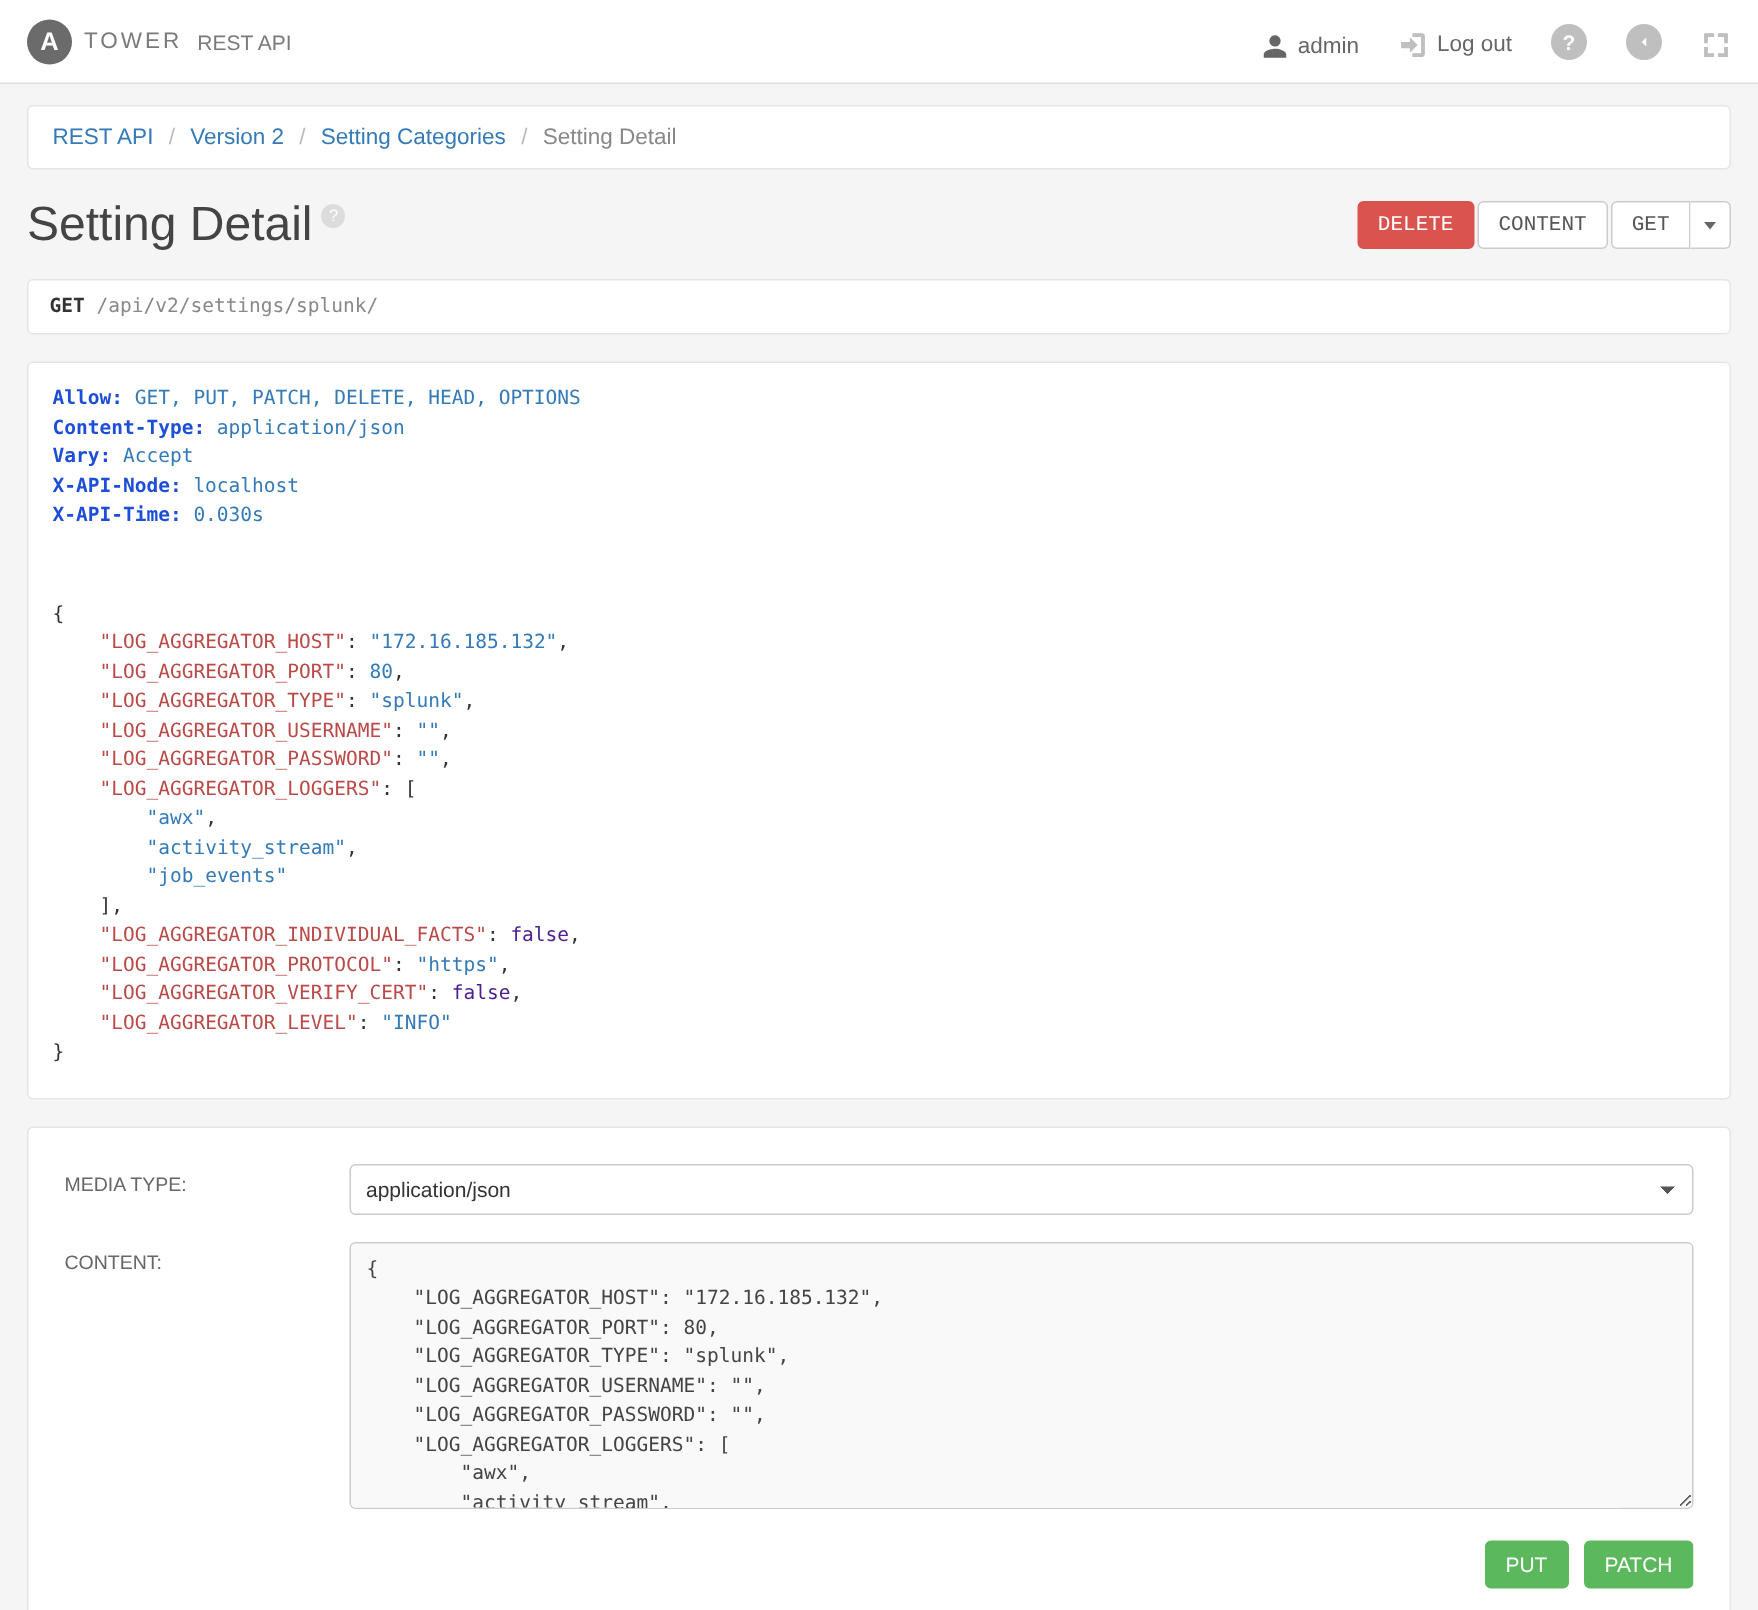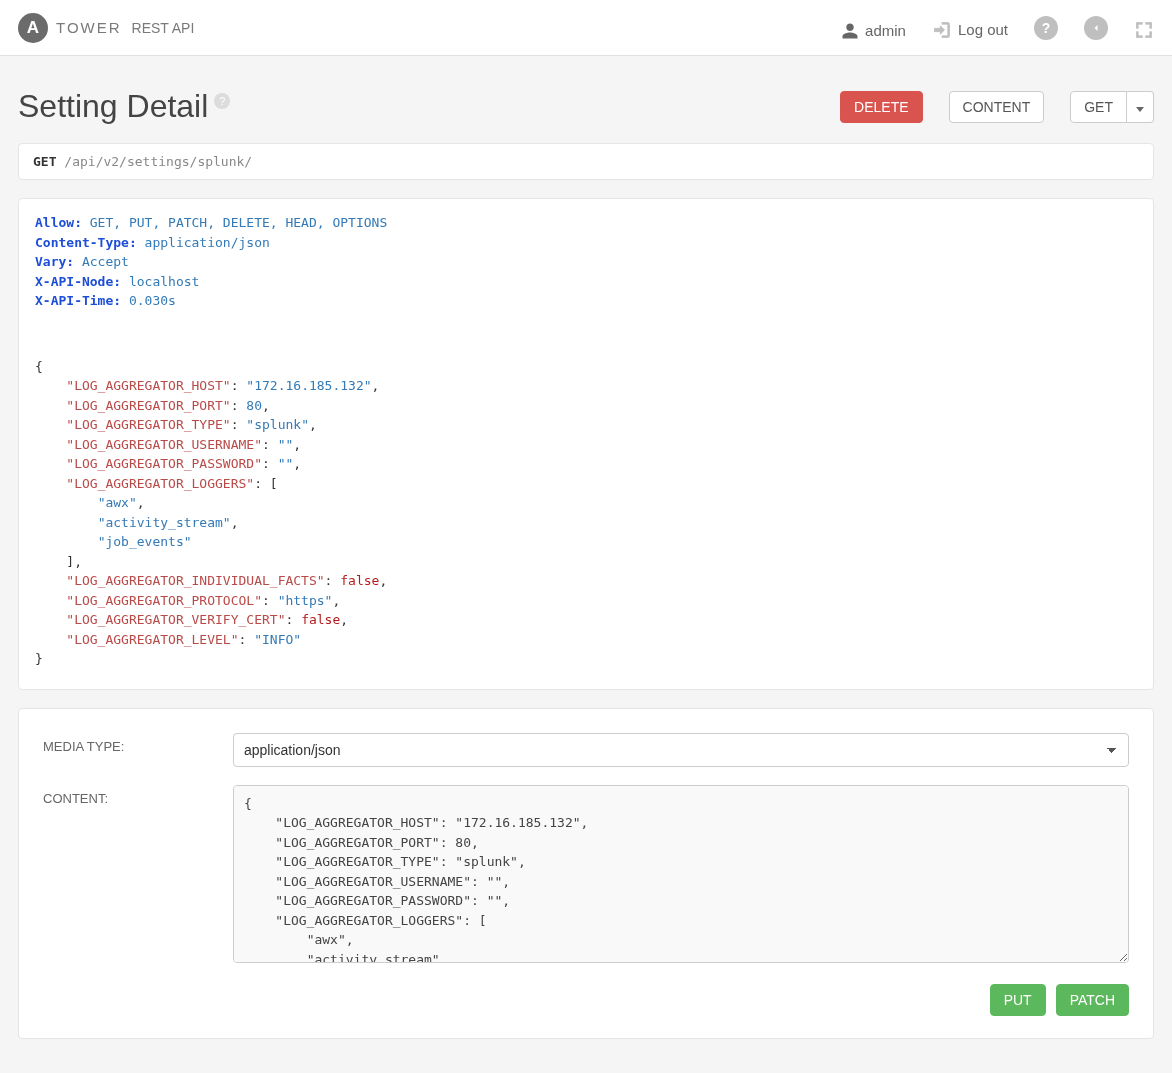--- a/index.html
+++ b/index.html
@@ -42,21 +42,21 @@
   }
   .breadcrumb a { color: #337ab7; text-decoration: none; }
   .breadcrumb .sep { color: #bbb; margin: 0 6px; }
   .breadcrumb .current { color: #888; }
   .header-row { display:flex; align-items:center; margin-top: 18px; }
   .page-title { font-size: 32px; font-weight: 400; color: #444; display:flex; align-items:center; }
   .page-title .qmark {
     width:16px; height:16px; border-radius:50%; background:#dcdcdc; color:#fff;
     font-size:11px; display:inline-flex; align-items:center; justify-content:center; margin-left:6px; position:relative; top:-6px;
   }
-  .title-buttons { margin-left:auto; display:flex; gap:26px; }
+  .title-buttons { margin-left:auto; display:flex; gap:2px;font-family:Liberation Mono, monospace; }
   .btn {
     border:1px solid #ccc; background:#fff; color:#555; padding:7px 13px;
     font-size:14px; border-radius:4px; cursor:pointer; font-family:inherit;
   }
   .btn-danger { background:#d9534f; border-color:#d9534f; color:#fff; font-weight:500; }
   .btn-split-wrap { display:flex; }
   .btn-split-wrap .btn:first-child { border-radius:4px 0 0 4px; }
   .btn-caret { border-left:none; border-radius:0 4px 4px 0; padding:7px 9px; }
   .caret { display:inline-block; width:0; height:0; border-left:4px solid transparent; border-right:4px solid transparent; border-top:5px solid #666; }
   .btn-success { background:#5cb85c; border-color:#5cb85c; color:#fff; font-weight:500; }
@@ -73,21 +73,21 @@
     margin-top:18px; padding:14px 16px 20px;
     font-family: Menlo, Monaco, Consolas, monospace; font-size:13px; line-height:1.5;
   }
   .response-panel pre, .form-panel pre, .form-panel textarea { font-family: Menlo, Monaco, Consolas, monospace; font-size:13px; line-height:1.5; }
   .hdr-line b { color:#1d4ed8; }
   .hdr-val { color:#337ab7; }
   .json-body { margin-top: 46px; white-space: pre; color:#333; }
   .j-key { color:#b94a48; }
   .j-str { color:#337ab7; }
   .j-num { color:#337ab7; }
-  .j-bool { color:#b91c1c; }
+  .j-bool { color:#4c1d95; }
   .j-punct { color:#333; }
   .form-panel {
     background:#fff; border:1px solid #e5e5e5; border-radius:4px;
     margin-top:18px; padding:24px 24px 22px;
   }
   .form-row { display:flex; align-items:flex-start; margin-bottom:18px; }
   .form-label { width:190px; color:#666; font-size:13px; padding-right:20px; padding-top:6px; }
   .form-control { flex:1; }
   .select {
     width:100%; border:1px solid #ccc; border-radius:4px; height:34px;
@@ -141,20 +141,29 @@
     <div class="top-item">
       <svg class="expand-ico" viewBox="0 0 24 24">
           <path fill="#bfbfbf" d="M3 21h7v-2H5v-5H3v7zM21 3h-7v2h5v5h2V3zM5 5h5V3H3v7h2V5zm14 14h-5v2h7v-7h-2v5z"></path>
         </svg>
     </div>
   </div>
 </div>
 
 <div class="container">
 
+  <div class="breadcrumb">
+    <a href="#">REST API</a>
+    <span class="sep">/</span>
+    <a href="#">Version 2</a>
+    <span class="sep">/</span>
+    <a href="#">Setting Categories</a>
+    <span class="sep">/</span>
+    <span class="current">Setting Detail</span>
+  </div>
 
   <div class="header-row">
     <h1 class="page-title">
       <span>Setting Detail</span>
       <span class="qmark">?</span>
     </h1>
     <div class="title-buttons">
       <button class="btn btn-danger">DELETE</button>
       <button class="btn">CONTENT</button>
       <div class="btn-split-wrap">

